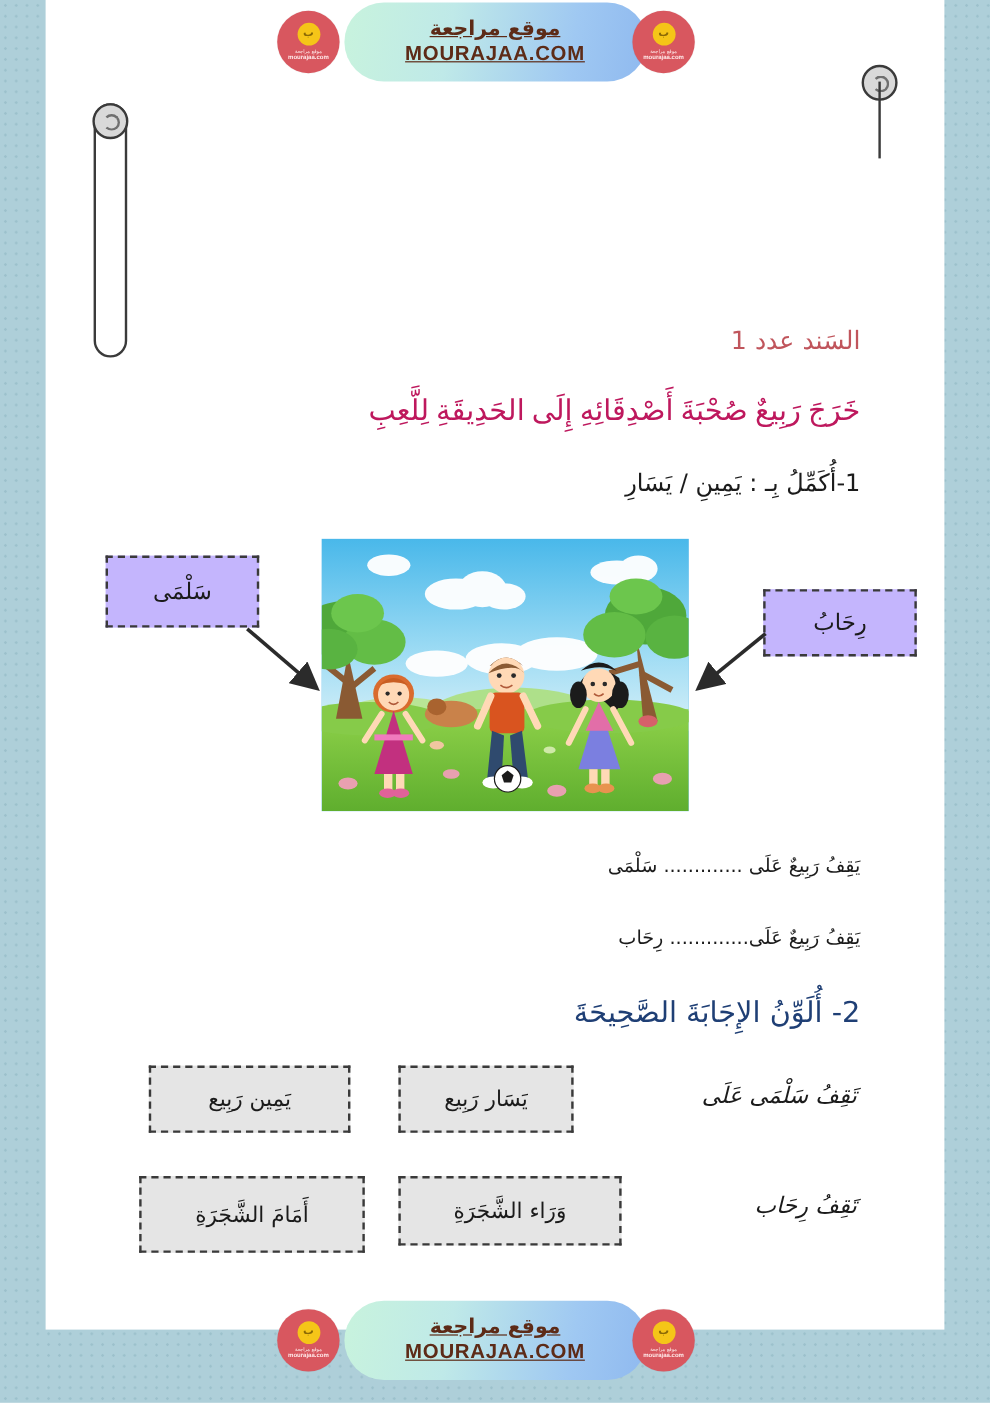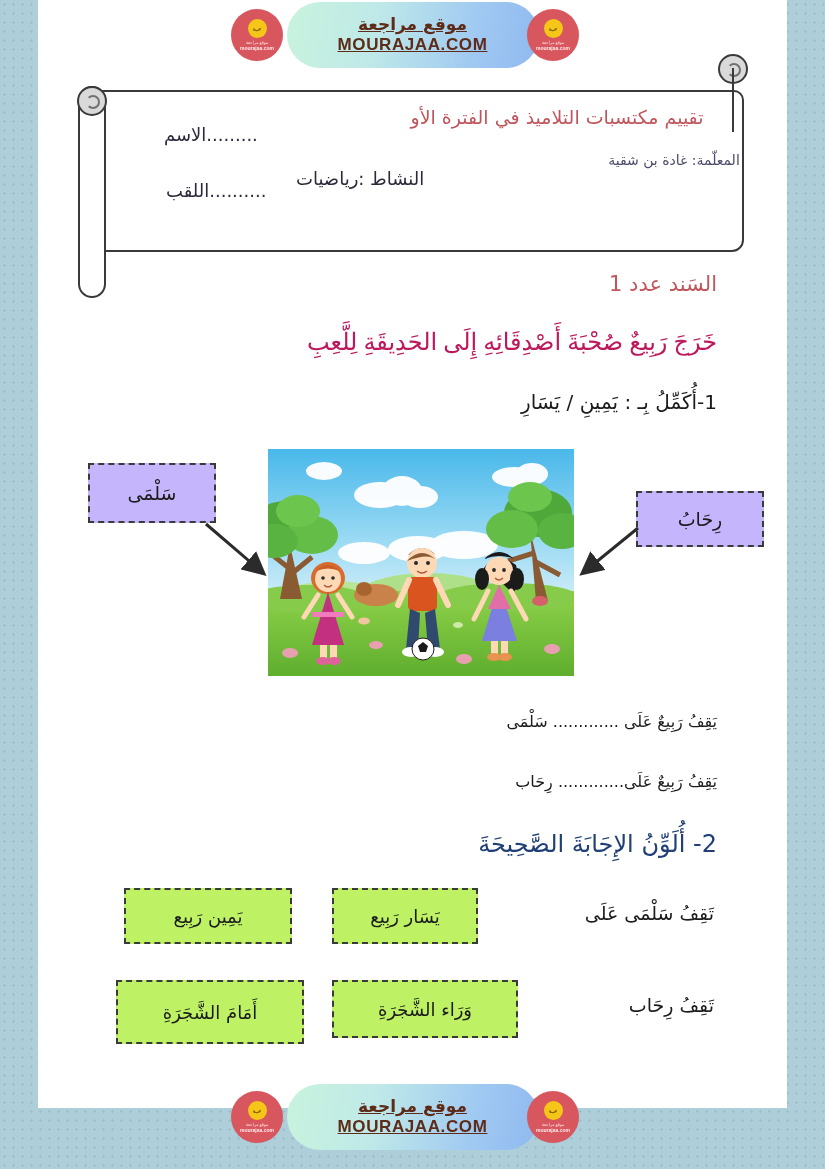--- a/index.html
+++ b/index.html
@@ -310,25 +310,26 @@
   .choice-row-2 { left: 114px; top: 980px; width: 600px; }
 
   .choice-prompt {
     position: absolute;
     right: 0;
     top: 14px;
     font-size: 19px;
     color: #1b1b1b;
     white-space: nowrap;
     font-family: "DejaVu Sans", sans-serif;
+    font-style: italic;
   }
   .choice-opt {
     position: absolute;
     border: 2px dashed #3a3a3a;
-    background: #bef264;
+    background: #e5e5e5;
     display: flex;
     align-items: center;
     justify-content: center;
     font-size: 18px;
     color: #1b1b1b;
     box-sizing: border-box;
     font-family: "DejaVu Sans", sans-serif;
   }
   .opt-a-1 { left: 218px; top: 0px; width: 146px; height: 56px; }
   .opt-b-1 { left: 10px;  top: 0px; width: 168px; height: 56px; }
@@ -355,29 +356,20 @@
   <div class="promo-logo right">
     <div class="logo-emblem">ب</div>
     <div class="logo-cap">
       <span>موقع مراجعة</span>
       <b>mourajaa.com</b>
     </div>
   </div>
 </div>
 
 <div class="scroll-wrap">
-  <div class="scroll-box">
-    <div class="scroll-content">
-      <div class="hdr-title">تقييم مكتسبات التلاميذ في الفترة الأو</div>
-      <div class="hdr-teacher">المعلّمة: غادة بن شقية</div>
-      <div class="hdr-name-line">.........الاسم</div>
-      <div class="hdr-activity">النشاط  :رياضيات</div>
-      <div class="hdr-surname-line">..........اللقب</div>
-    </div>
-  </div>
   <div class="scroll-spine"></div>
   <div class="curl curl-left"></div>
   <div class="curl curl-right"></div>
   <div class="scroll-tail-right"></div>
 </div>
 
 <div class="sanad">السَند عدد 1</div>
 <div class="sentence-main">خَرَجَ رَبِيعٌ صُحْبَةَ أَصْدِقَائِهِ إِلَى الحَدِيقَةِ لِلَّعِبِ</div>
 <div class="q1">1-أُكَمِّلُ بِـ : يَمِينِ / يَسَارِ</div>
 

